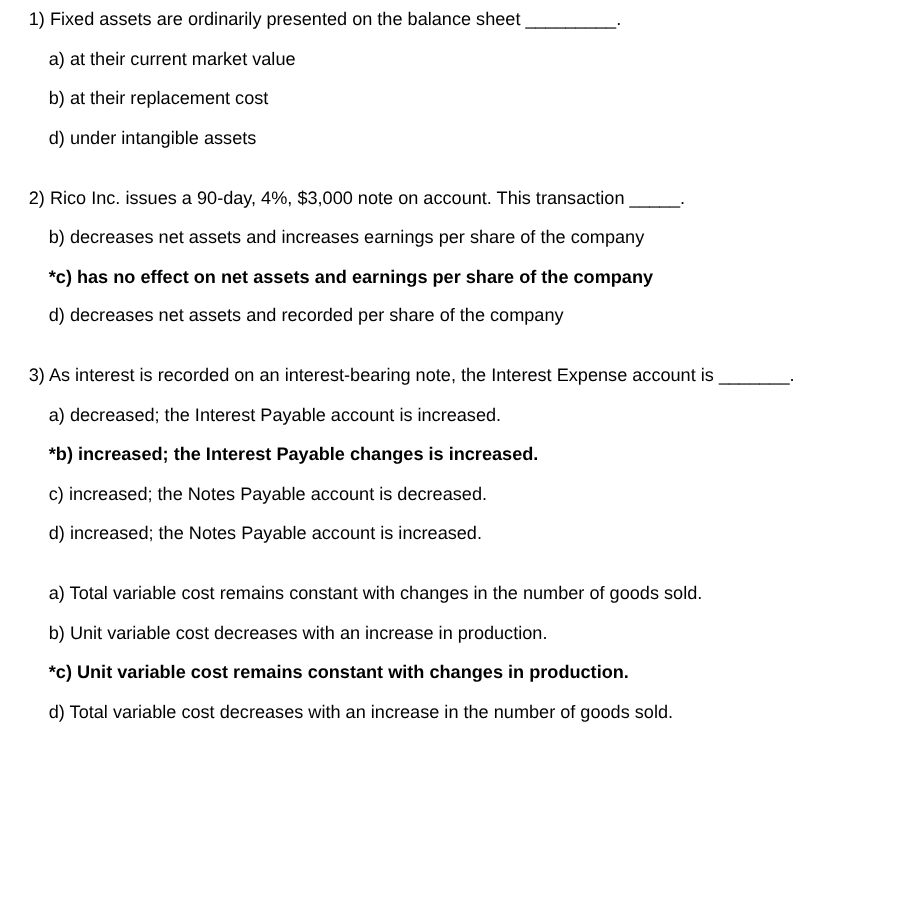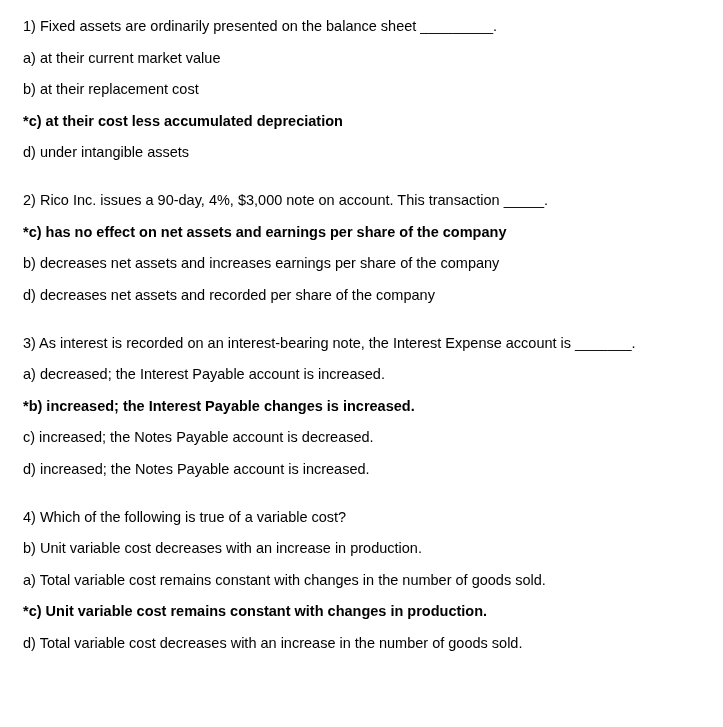--- a/index.html
+++ b/index.html
@@ -8,65 +8,64 @@
     background: #ffffff;
   }
   body {
     width: 723px;
     min-height: 727px;
     font-family: "Liberation Sans", sans-serif;
     color: #000000;
     box-sizing: border-box;
   }
   .doc {
-    padding: 18px 20px 10px 23px;
+    padding: 8px 20px 10px 23px;
   }
   .question-block {
     margin: 0 0 31px 0;
   }
   .line {
     font-size: 14.5px;
     line-height: 17px;
     margin: 0 0 14.5px 0;
     white-space: pre-wrap;
   }
   .line.question {
     font-weight: 400;
   }
   .line.option {
     font-weight: 400;
+    margin-left: 16px;
   }
   .line.option.correct {
     font-weight: 700;
   }
 </style>
 </head>
 <body>
 
 <div class="doc" id="doc">
     <div class="question-block">
       <p class="line question">1) Fixed assets are ordinarily presented on the balance sheet _________.</p>
       <p class="line option">a) at their current market value</p>
       <p class="line option">b) at their replacement cost</p>
-      <p class="line option correct">*c) at their cost less accumulated depreciation</p>
       <p class="line option">d) under intangible assets</p>
     </div>
     <div class="question-block">
       <p class="line question">2) Rico Inc. issues a 90-day, 4%, $3,000 note on account. This transaction _____.</p>
+      <p class="line option">b) decreases net assets and increases earnings per share of the company</p>
       <p class="line option correct">*c) has no effect on net assets and earnings per share of the company</p>
-      <p class="line option">b) decreases net assets and increases earnings per share of the company</p>
       <p class="line option">d) decreases net assets and recorded per share of the company</p>
     </div>
     <div class="question-block">
       <p class="line question">3) As interest is recorded on an interest-bearing note, the Interest Expense account is _______.</p>
       <p class="line option">a) decreased; the Interest Payable account is increased.</p>
       <p class="line option correct">*b) increased; the Interest Payable changes is increased.</p>
       <p class="line option">c) increased; the Notes Payable account is decreased.</p>
       <p class="line option">d) increased; the Notes Payable account is increased.</p>
     </div>
     <div class="question-block">
-      <p class="line question">4) Which of the following is true of a variable cost?</p>
+      <p class="line option">a) Total variable cost remains constant with changes in the number of goods sold.</p>
       <p class="line option">b) Unit variable cost decreases with an increase in production.</p>
-      <p class="line option">a) Total variable cost remains constant with changes in the number of goods sold.</p>
       <p class="line option correct">*c) Unit variable cost remains constant with changes in production.</p>
       <p class="line option">d) Total variable cost decreases with an increase in the number of goods sold.</p>
     </div>
   </div>
 
 </body></html>

